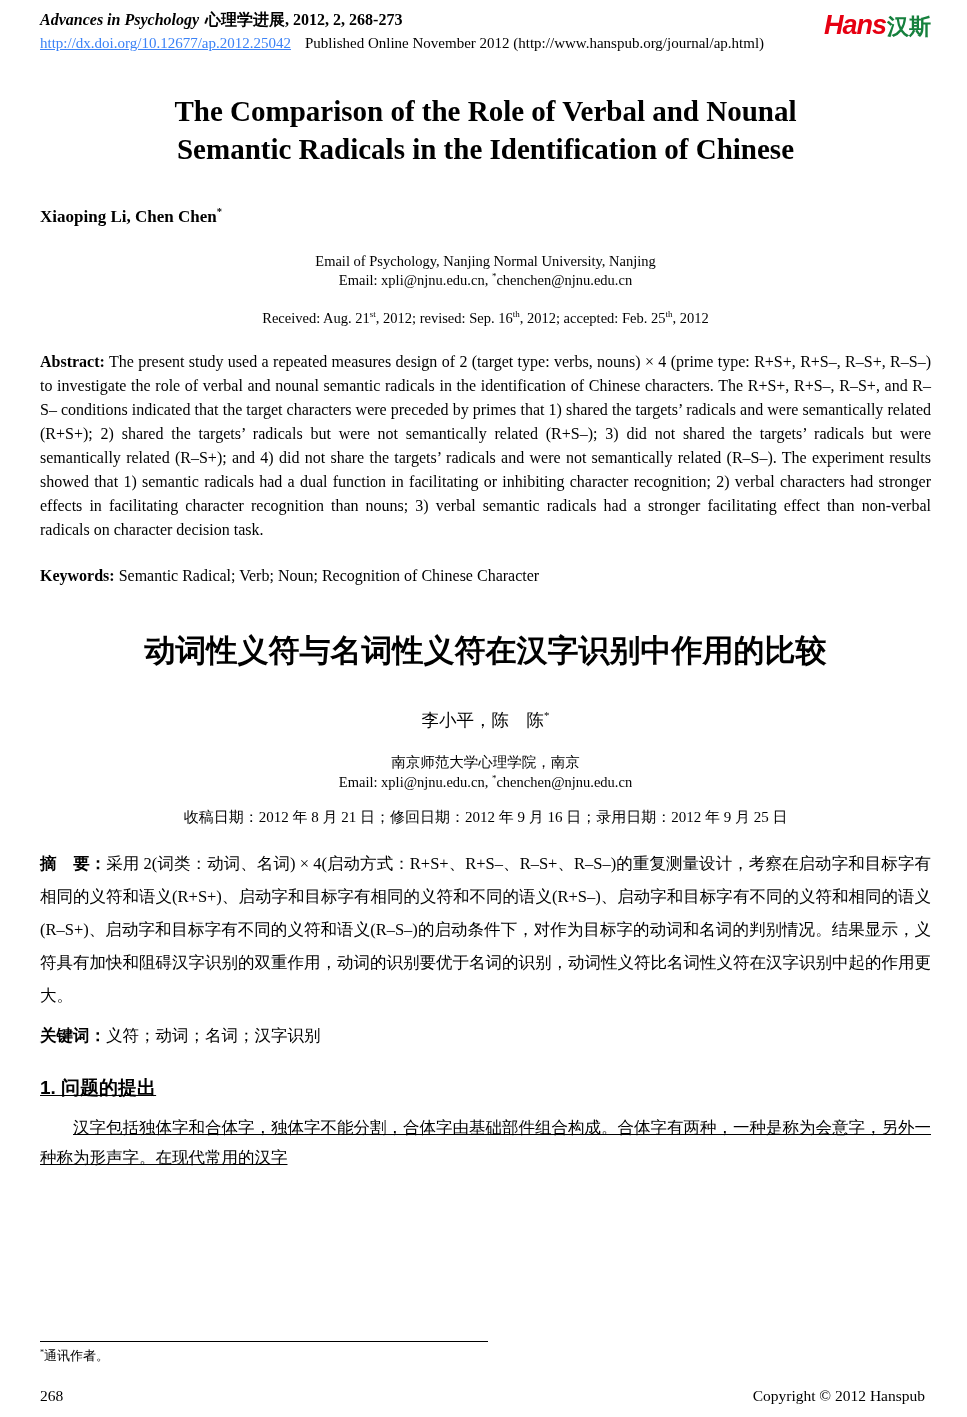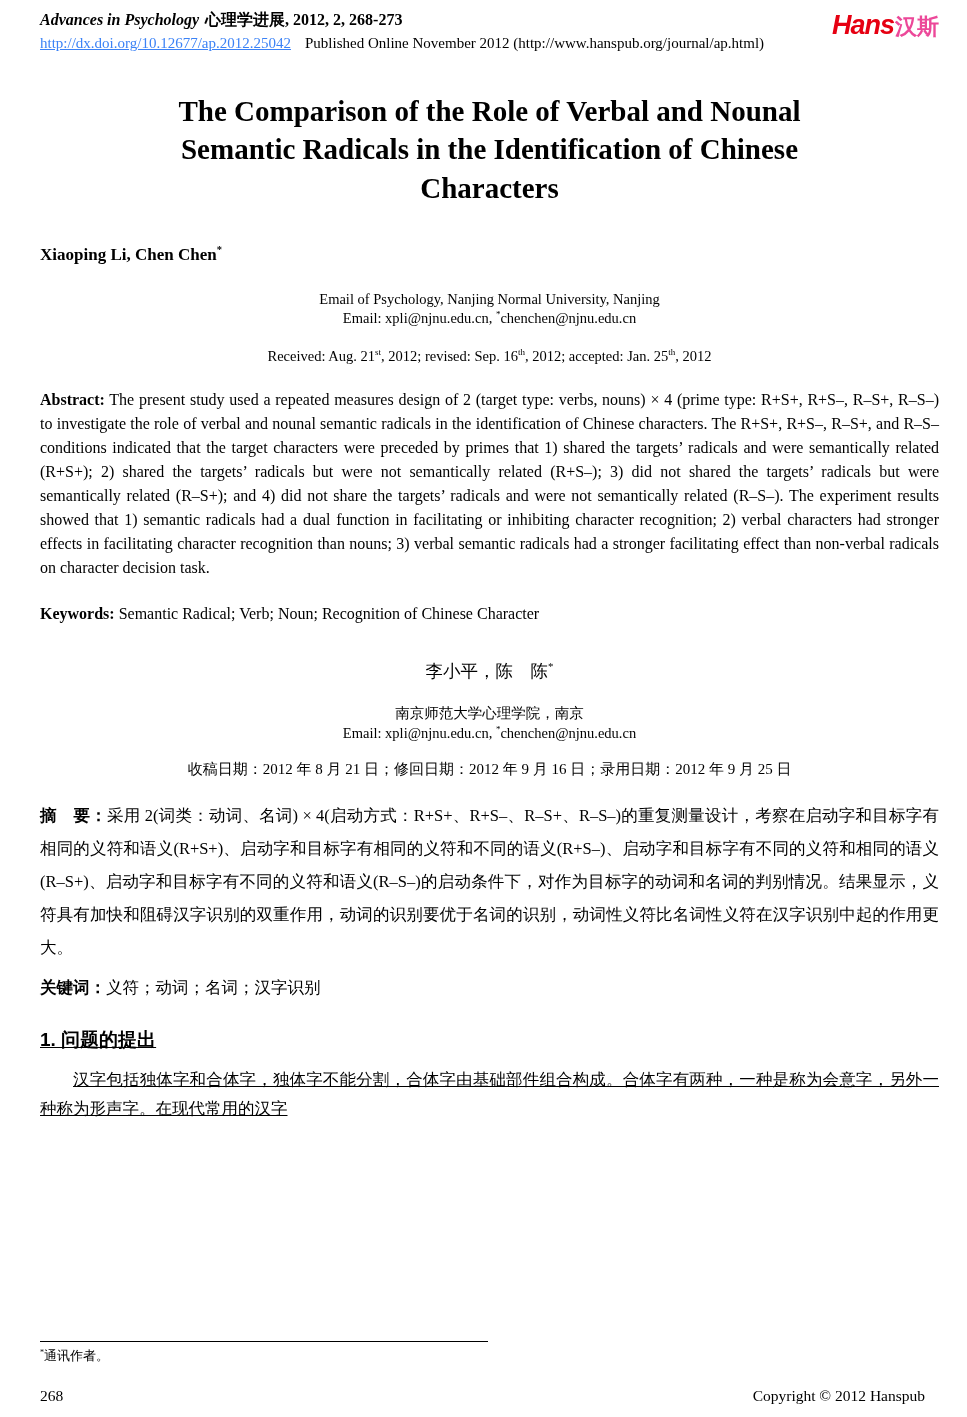--- a/index.html
+++ b/index.html
@@ -2,34 +2,34 @@
 <html lang="en"><head>
 <meta charset="utf-8">
 <style>
   * { margin:0; padding:0; box-sizing:border-box; }
   html,body { background:#ffffff; }
   body {
     width:967px; height:1417px;
     font-family:"Liberation Serif","DejaVu Serif",serif;
     color:#000;
   }
-  .page { position:relative; width:967px; height:1417px; padding:10px 28px 0 40px; overflow:hidden; }
+  .page { position:relative; width:967px; height:1417px; padding:10px 36px 0 40px; overflow:hidden; }
 
   
   .hdr { display:flex; justify-content:space-between; align-items:flex-start; }
   .journal-line { font-size:16px; }
   .jname { font-weight:bold; font-style:italic; }
   .jinfo { font-weight:bold; margin-left:6px; }
   .pub-line { font-size:15px; margin-top:4px; }
   .doi { color:#3b82f6; text-decoration:underline; cursor:pointer; }
   .published { margin-left:14px; }
   .logo { white-space:nowrap; line-height:1; padding-top:2px; }
   .logo-en { color:#e60012; font-style:italic; font-weight:bold; font-size:27px;
              font-family:"Liberation Sans",sans-serif; letter-spacing:-1px; }
-  .logo-cn { color:#ec4899; font-weight:bold; font-size:22px;
+  .logo-cn { color:#15803d; font-weight:bold; font-size:22px;
              font-family:"Liberation Sans",sans-serif; margin-left:1px; }
 
   
   .title { margin-top:40px; text-align:center; font-size:29px; font-weight:bold; line-height:1.32; }
   .authors { margin-top:38px; text-align:left; font-size:17px; font-weight:bold; }
   .affil { margin-top:25px; text-align:center; font-size:14.5px; line-height:1.35; }
   .received { margin-top:19px; text-align:center; font-size:14.5px; }
   sup { font-size:62%; vertical-align:super; line-height:0; }
 
   .abstract { margin-top:23px; font-size:16px; line-height:1.5; text-align:justify; }
@@ -76,48 +76,48 @@
       </div>
     </div>
     <div class="logo">
       <span class="logo-en">Hans</span><span class="logo-cn">汉斯</span>
     </div>
   </div>
 
   <h1 class="title">
     <div>The Comparison of the Role of Verbal and Nounal</div>
     <div>Semantic Radicals in the Identification of Chinese</div>
-    <div>Characters</div>
   </h1>
 
   <div class="authors">
     <span>Xiaoping Li, Chen Chen</span><sup>*</sup>
   </div>
 
   <div class="affil">
     <div>Email of Psychology, Nanjing Normal University, Nanjing</div>
     <div>
       <span>Email: xpli@njnu.edu.cn, </span><sup>*</sup><span>chenchen@njnu.edu.cn</span>
     </div>
   </div>
 
   <div class="received">
-    <span>Received: Aug. 21</span><sup>st</sup><span>, 2012; revised: Sep. 16</span><sup>th</sup><span>, 2012; accepted: Jan. 25</span><sup>th</sup><span>, 2012</span>
+    <span>Received: Aug. 21</span><sup>st</sup><span>, 2012; revised: Sep. 16</span><sup>th</sup><span>, 2012; accepted: Feb. 25</span><sup>th</sup><span>, 2012</span>
   </div>
 
   <p class="abstract">
     <b>Abstract:</b>
     <span>The present study used a repeated measures design of 2 (target type: verbs, nouns) × 4 (prime type: R+S+, R+S–, R–S+, R–S–) to investigate the role of verbal and nounal semantic radicals in the identification of Chinese characters. The R+S+, R+S–, R–S+, and R–S– conditions indicated that the target characters were preceded by primes that 1) shared the targets’ radicals and were semantically related (R+S+); 2) shared the targets’ radicals but were not semantically related (R+S–); 3) did not shared the targets’ radicals but were semantically related (R–S+); and 4) did not share the targets’ radicals and were not semantically related (R–S–). The experiment results showed that 1) semantic radicals had a dual function in facilitating or inhibiting character recognition; 2) verbal characters had stronger effects in facilitating character recognition than nouns; 3) verbal semantic radicals had a stronger facilitating effect than non-verbal radicals on character decision task.</span>
   </p>
 
   <p class="keywords">
     <b>Keywords:</b>
     <span>Semantic Radical; Verb; Noun; Recognition of Chinese Character</span>
   </p>
 
+  <h2 class="title-cn">动词性义符与名词性义符在汉字识别中作用的比较</h2>
 
   <div class="authors-cn">
     <span>李小平，陈　陈</span><sup>*</sup>
   </div>
 
   <div class="affil-cn">
     <div>南京师范大学心理学院，南京</div>
     <div>
       <span>Email: xpli@njnu.edu.cn, </span><sup>*</sup><span>chenchen@njnu.edu.cn</span>
     </div>

